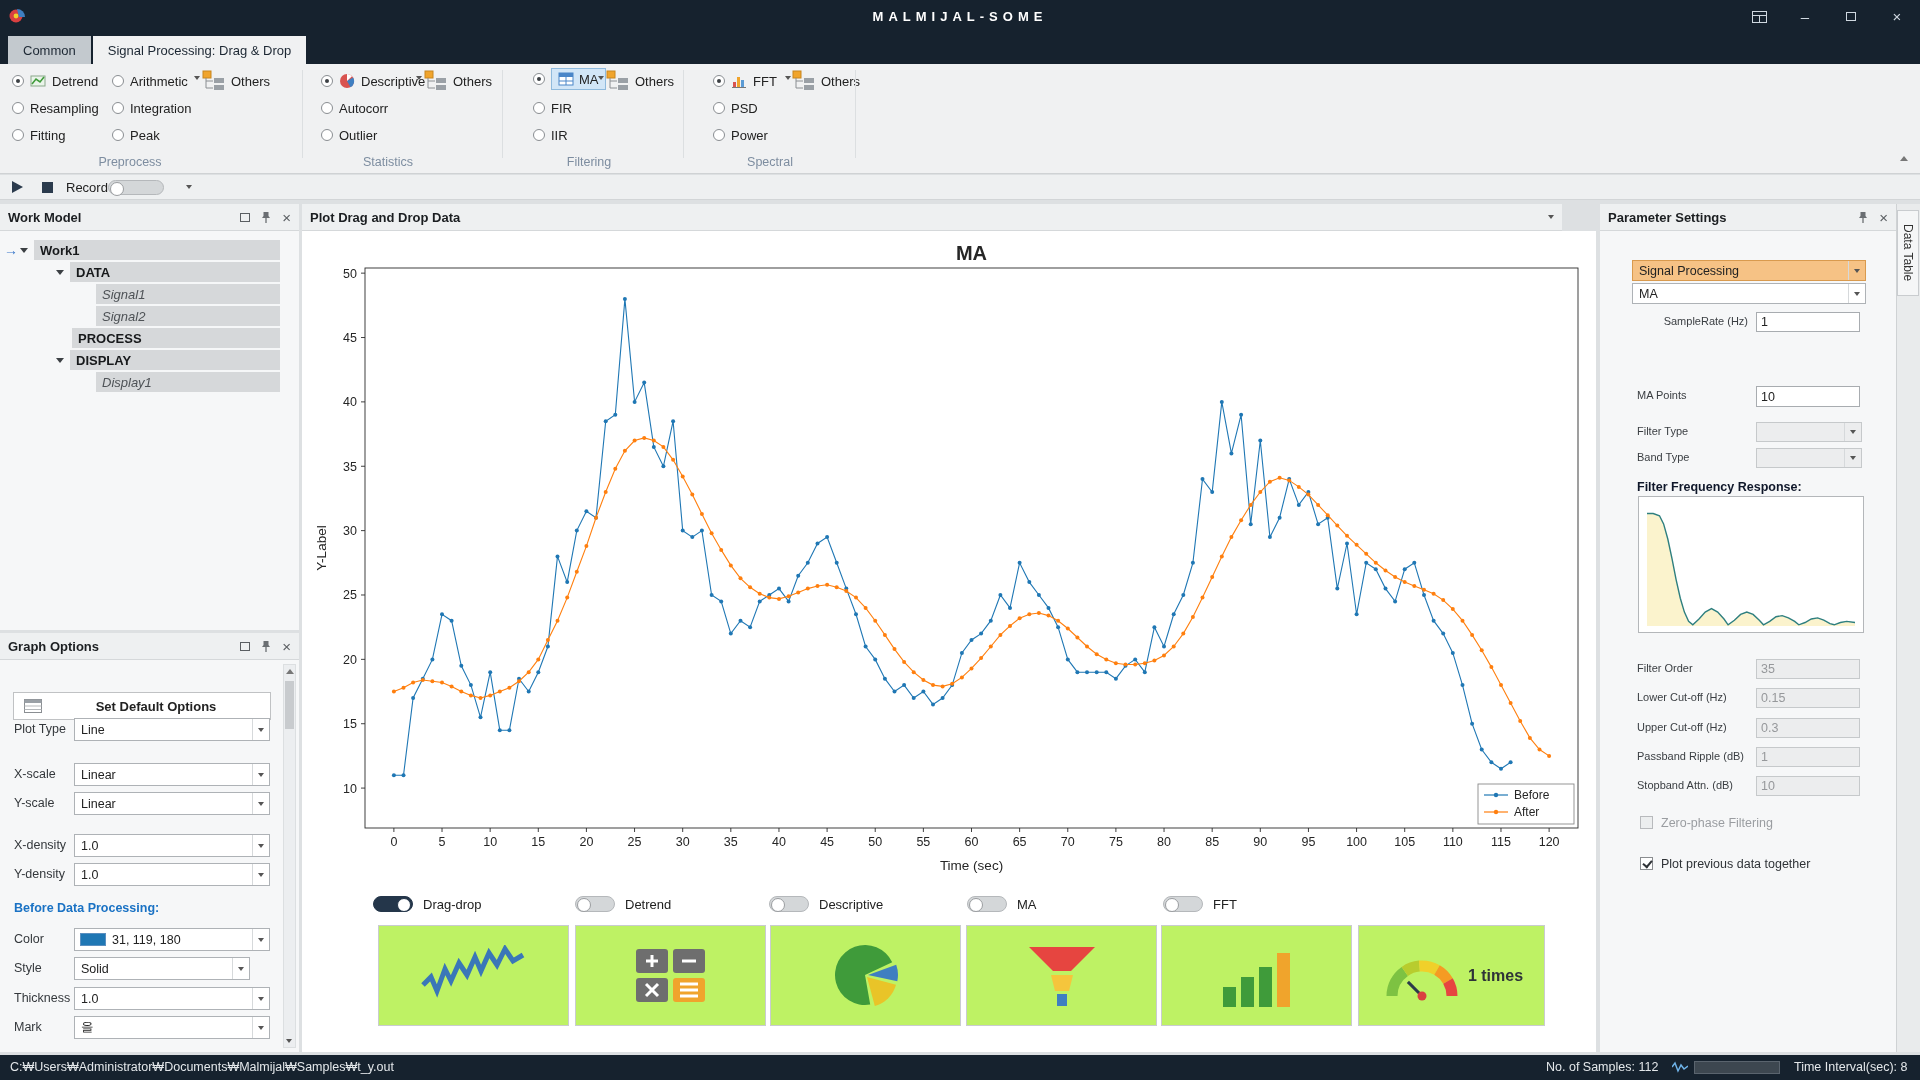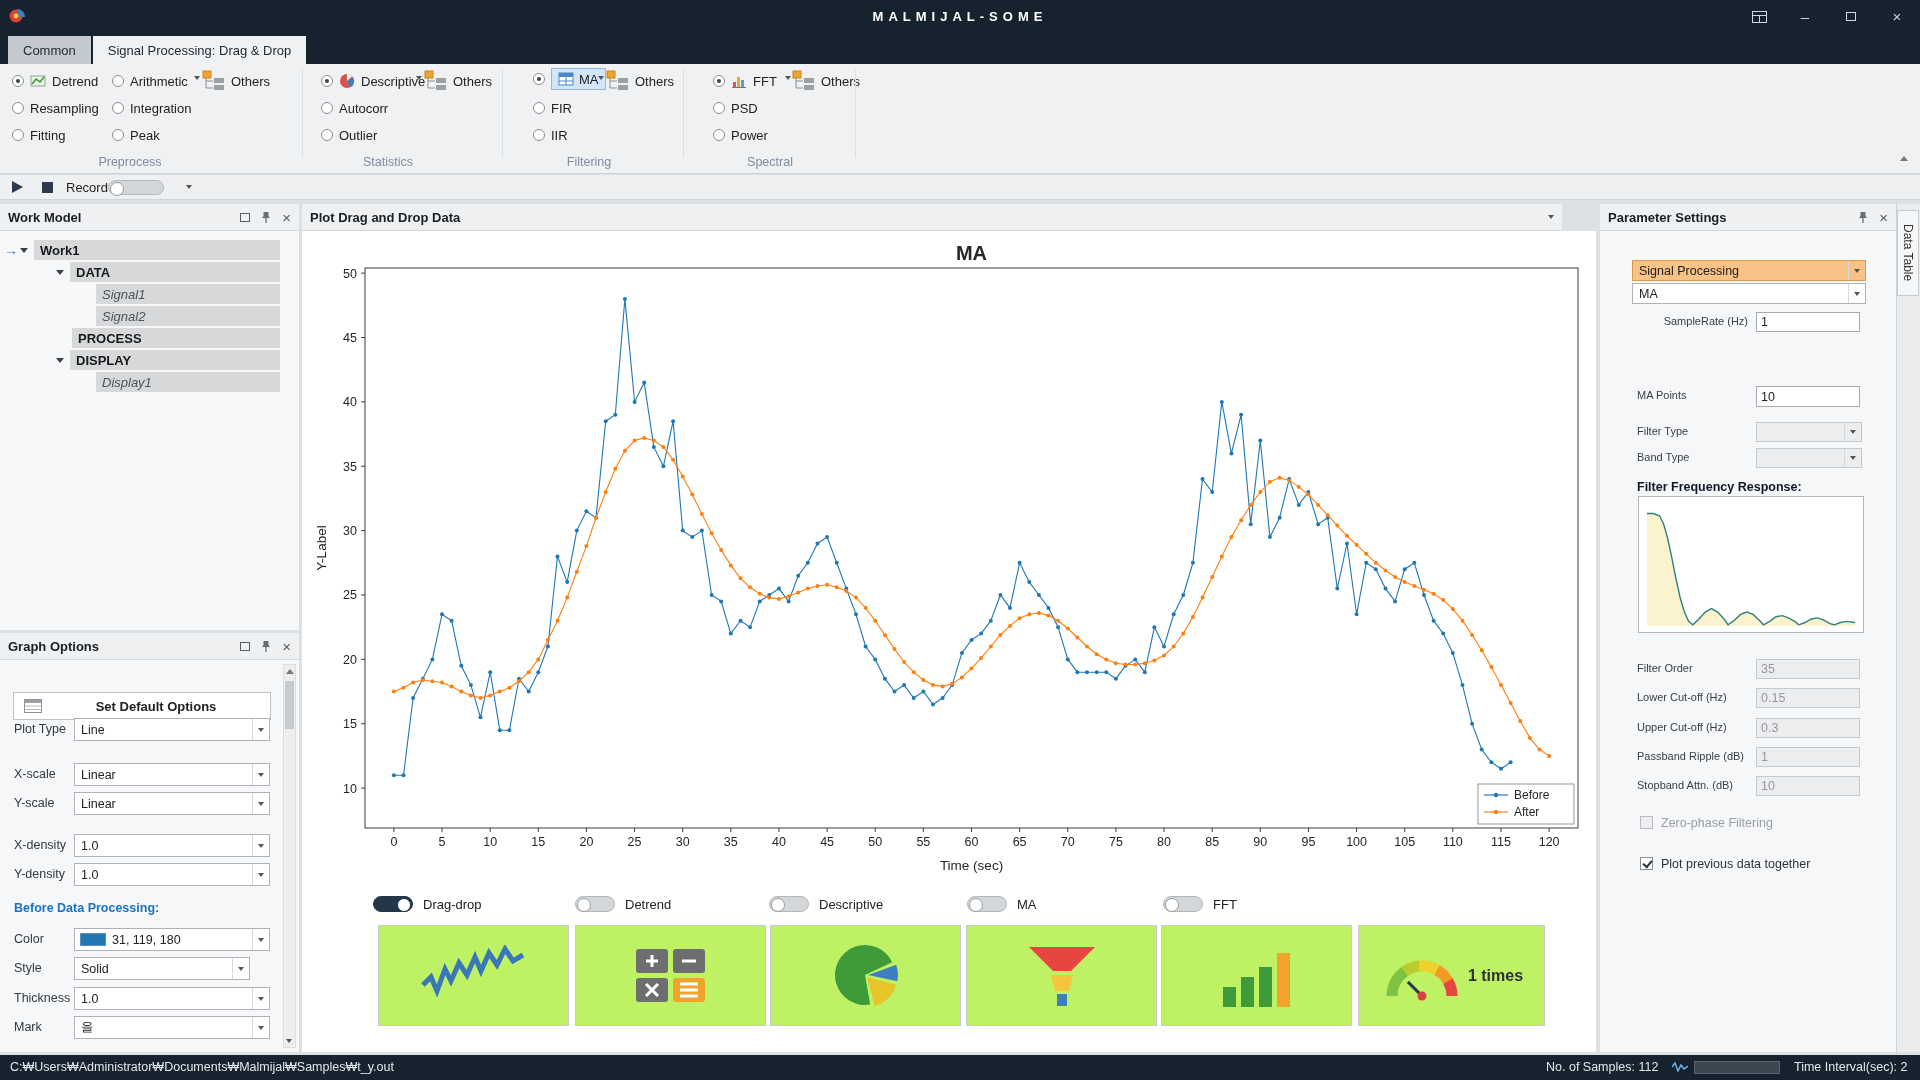--- a/index.html
+++ b/index.html
@@ -931,16 +931,16 @@
       <span>Data Table</span>
     </div>
 
   <div class="statusbar">
     <span class="sb-text" style="left:10px">C:₩Users₩Administrator₩Documents₩Malmijal₩Samples₩t_y.out</span>
     <span class="sb-text" style="left:1546px">No. of Samples: 112</span>
     <svg class="sb-wave" style="left:1672px" width="16" height="12" viewBox="0 0 16 12">
         <polyline points="0,6 3,2 6,10 9,4 12,8 16,5" fill="none" stroke="#6fb3e8" stroke-width="1.5"></polyline>
       </svg>
     <span class="sb-box" style="left:1694px"></span>
-    <span class="sb-text" style="left:1794px">Time Interval(sec): 2</span>
+    <span class="sb-text" style="left:1794px">Time Interval(sec): 8</span>
   </div>
 
 </div>
 
 </body></html>

